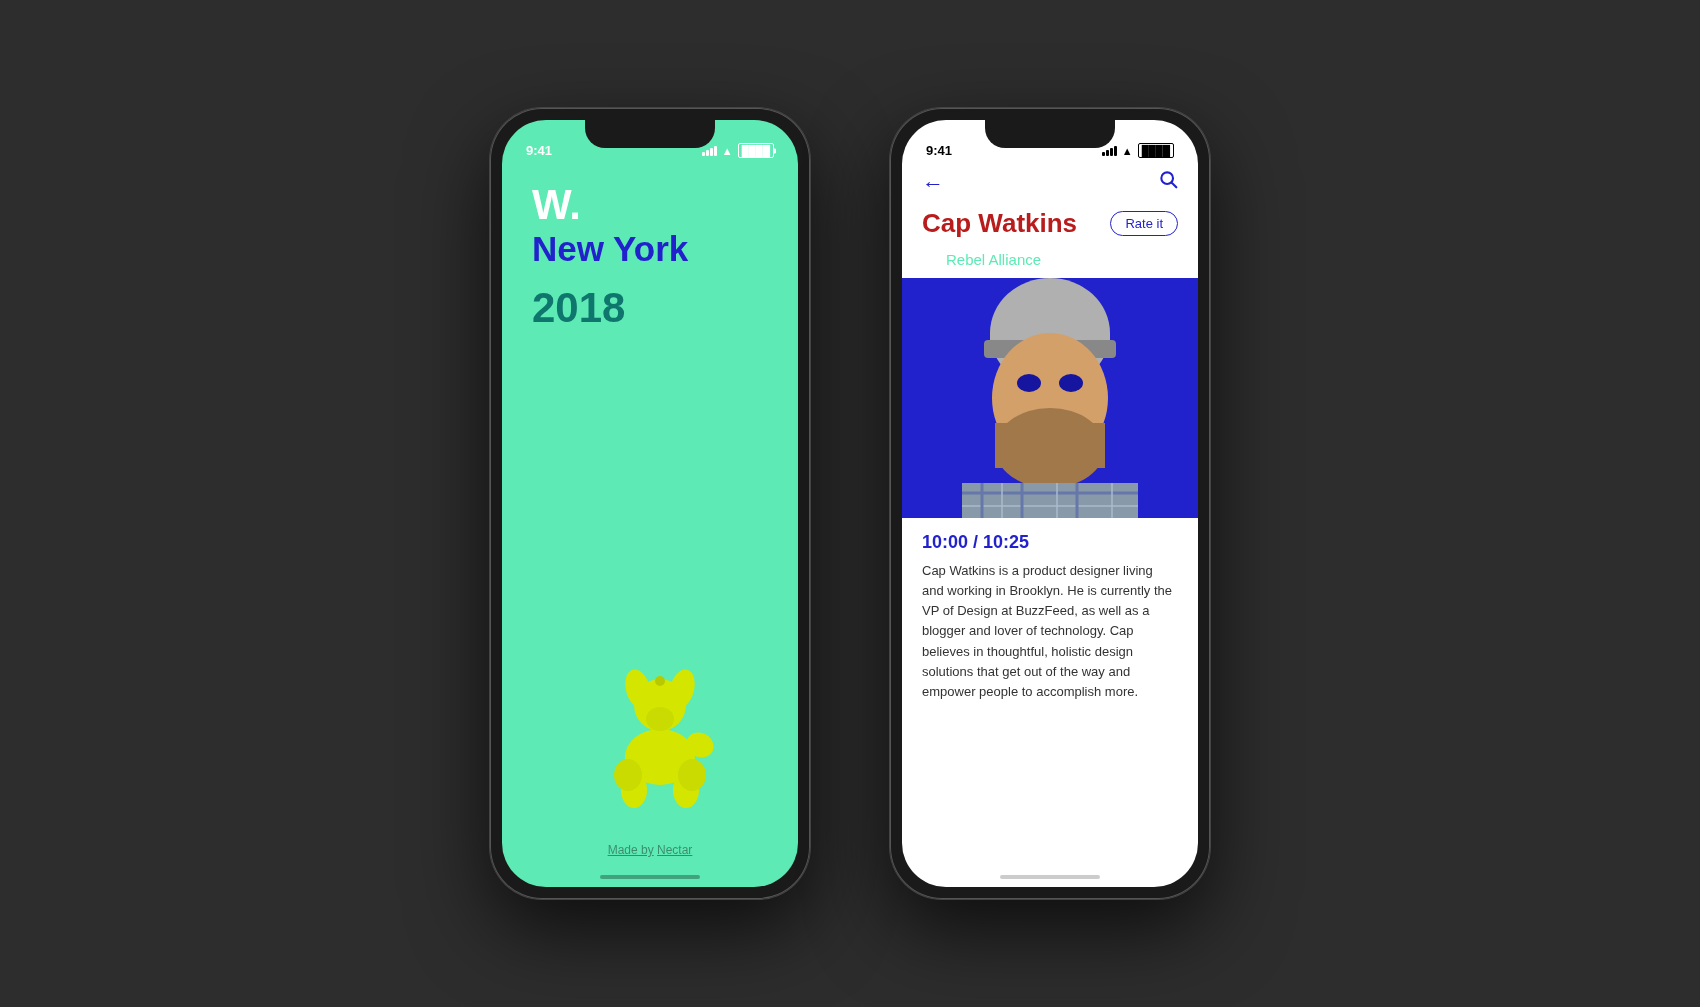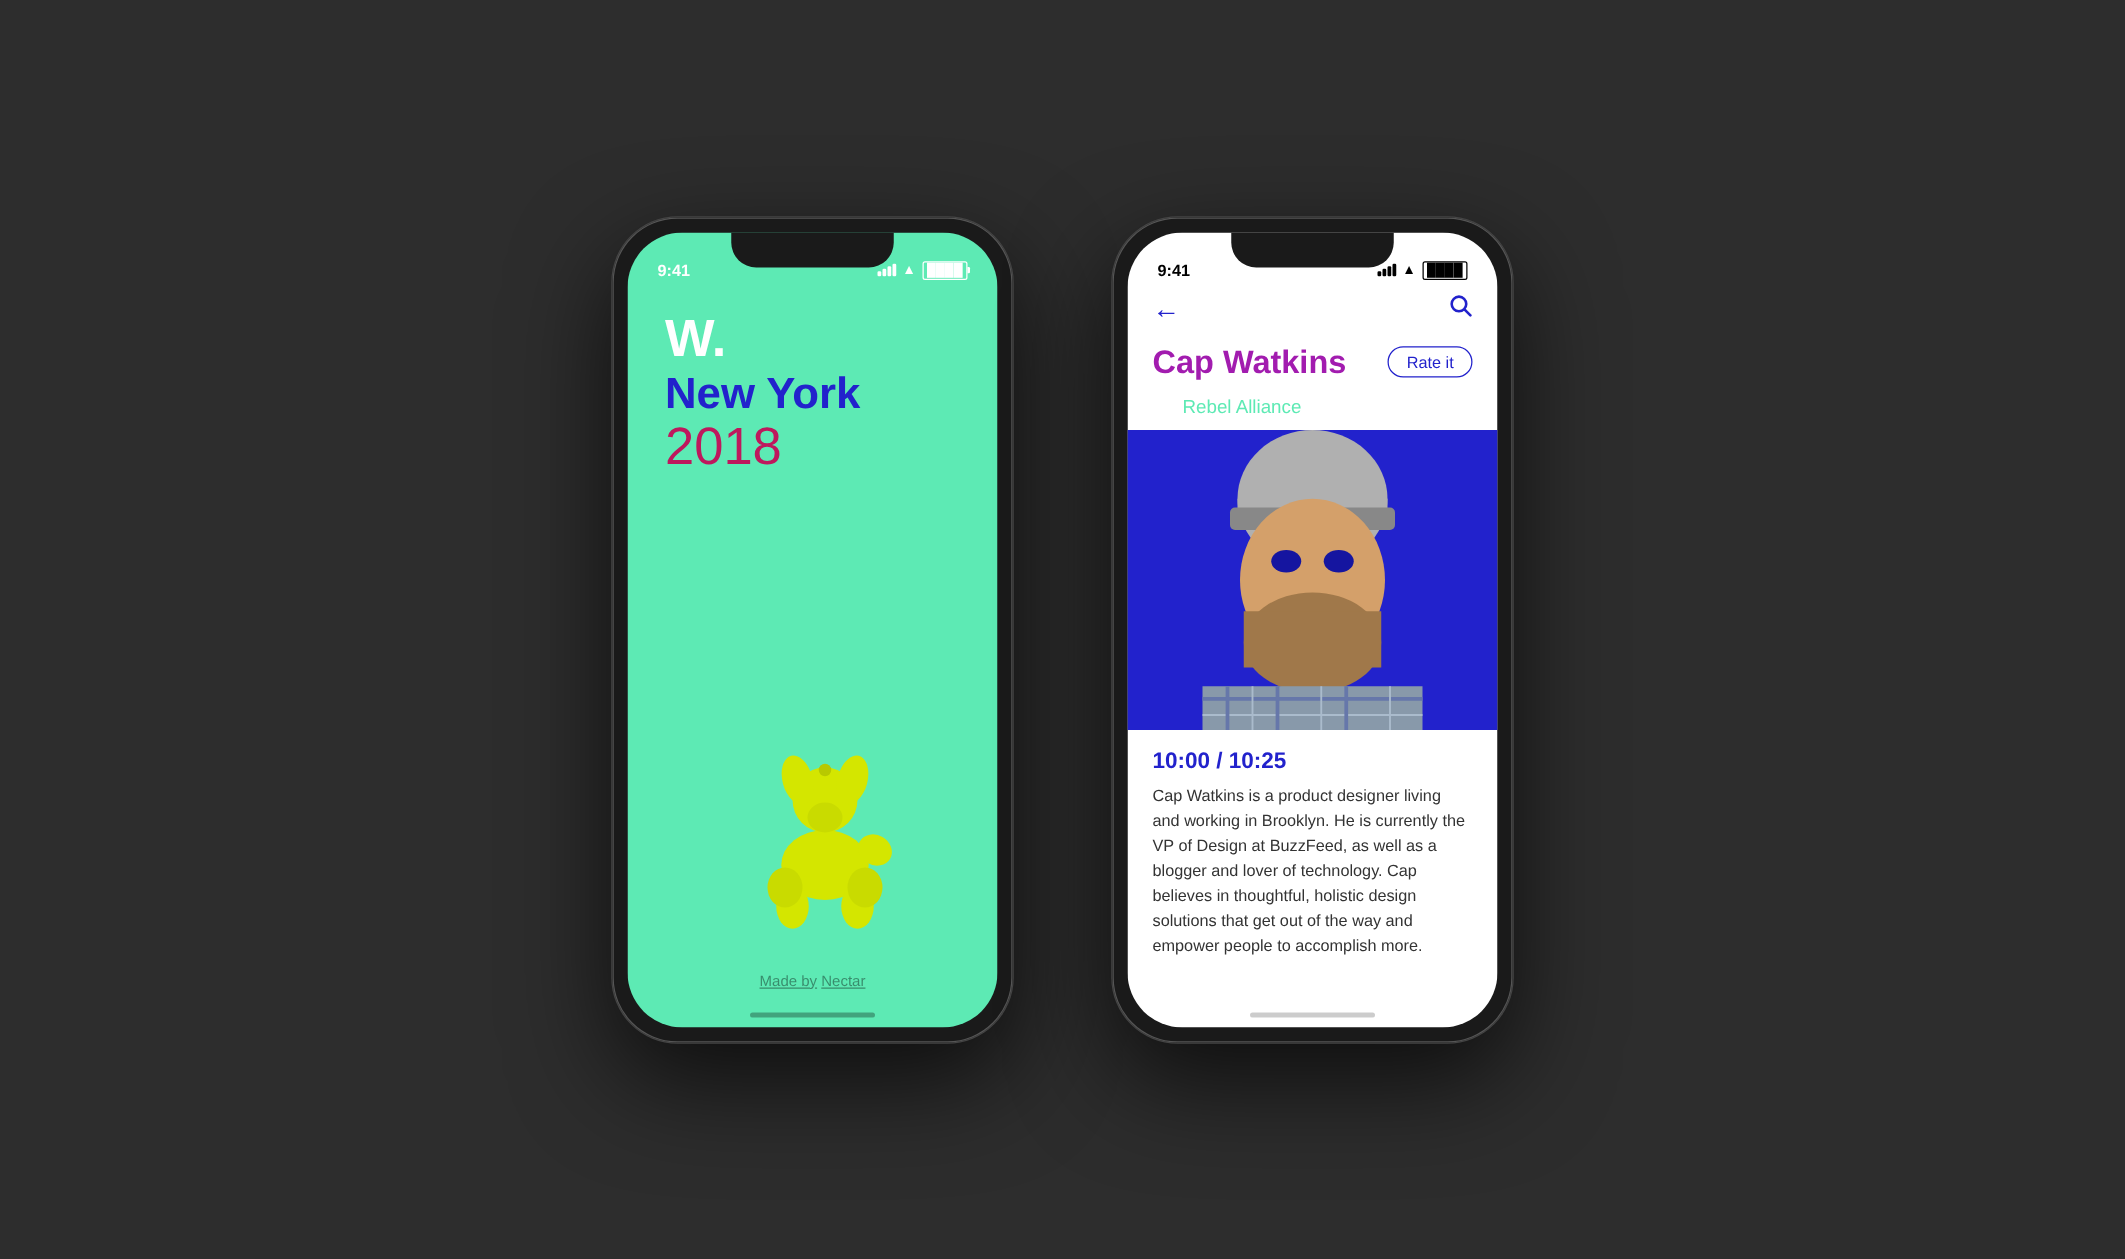--- a/index.html
+++ b/index.html
@@ -11,21 +11,21 @@
       display: flex;
       align-items: center;
       justify-content: center;
       gap: 80px;
       font-family: -apple-system, BlinkMacSystemFont, 'Helvetica Neue', Arial, sans-serif;
     }
 
     
     .phone {
       width: 320px;
-      height: 660px;
+      height: 791px;
       background: #1a1a1a;
       border-radius: 52px;
       padding: 12px;
       box-shadow:
         0 0 0 1px #444,
         0 30px 80px rgba(0,0,0,0.7),
         inset 0 0 0 1px #555;
       position: relative;
     }
 
@@ -119,23 +119,24 @@
 
     .splash-city {
       font-size: 35px;
       font-weight: 800;
       color: #2222cc;
       line-height: 1.1;
     }
 
     .splash-year {
       font-size: 42px;
-      font-weight: 400;
-      color: #be185d;
+      font-weight: 700;
+      color: #0f766e;
       line-height: 1.1;
+      margin-top: 16px;
     }
 
     .balloon-dog {
       position: absolute;
       bottom: 80px;
       left: 50%;
       transform: translateX(-50%);
       width: 180px;
       height: 180px;
     }
@@ -184,21 +185,21 @@
     .speaker-info {
       padding: 4px 20px 12px;
       display: flex;
       align-items: center;
       justify-content: space-between;
     }
 
     .speaker-name {
       font-size: 26px;
       font-weight: 800;
-      color: #a21caf;
+      color: #b91c1c;
     }
 
     .rate-button {
       border: 1.5px solid #2222cc;
       border-radius: 20px;
       padding: 4px 14px;
       font-size: 13px;
       color: #2222cc;
       background: transparent;
       cursor: pointer;

